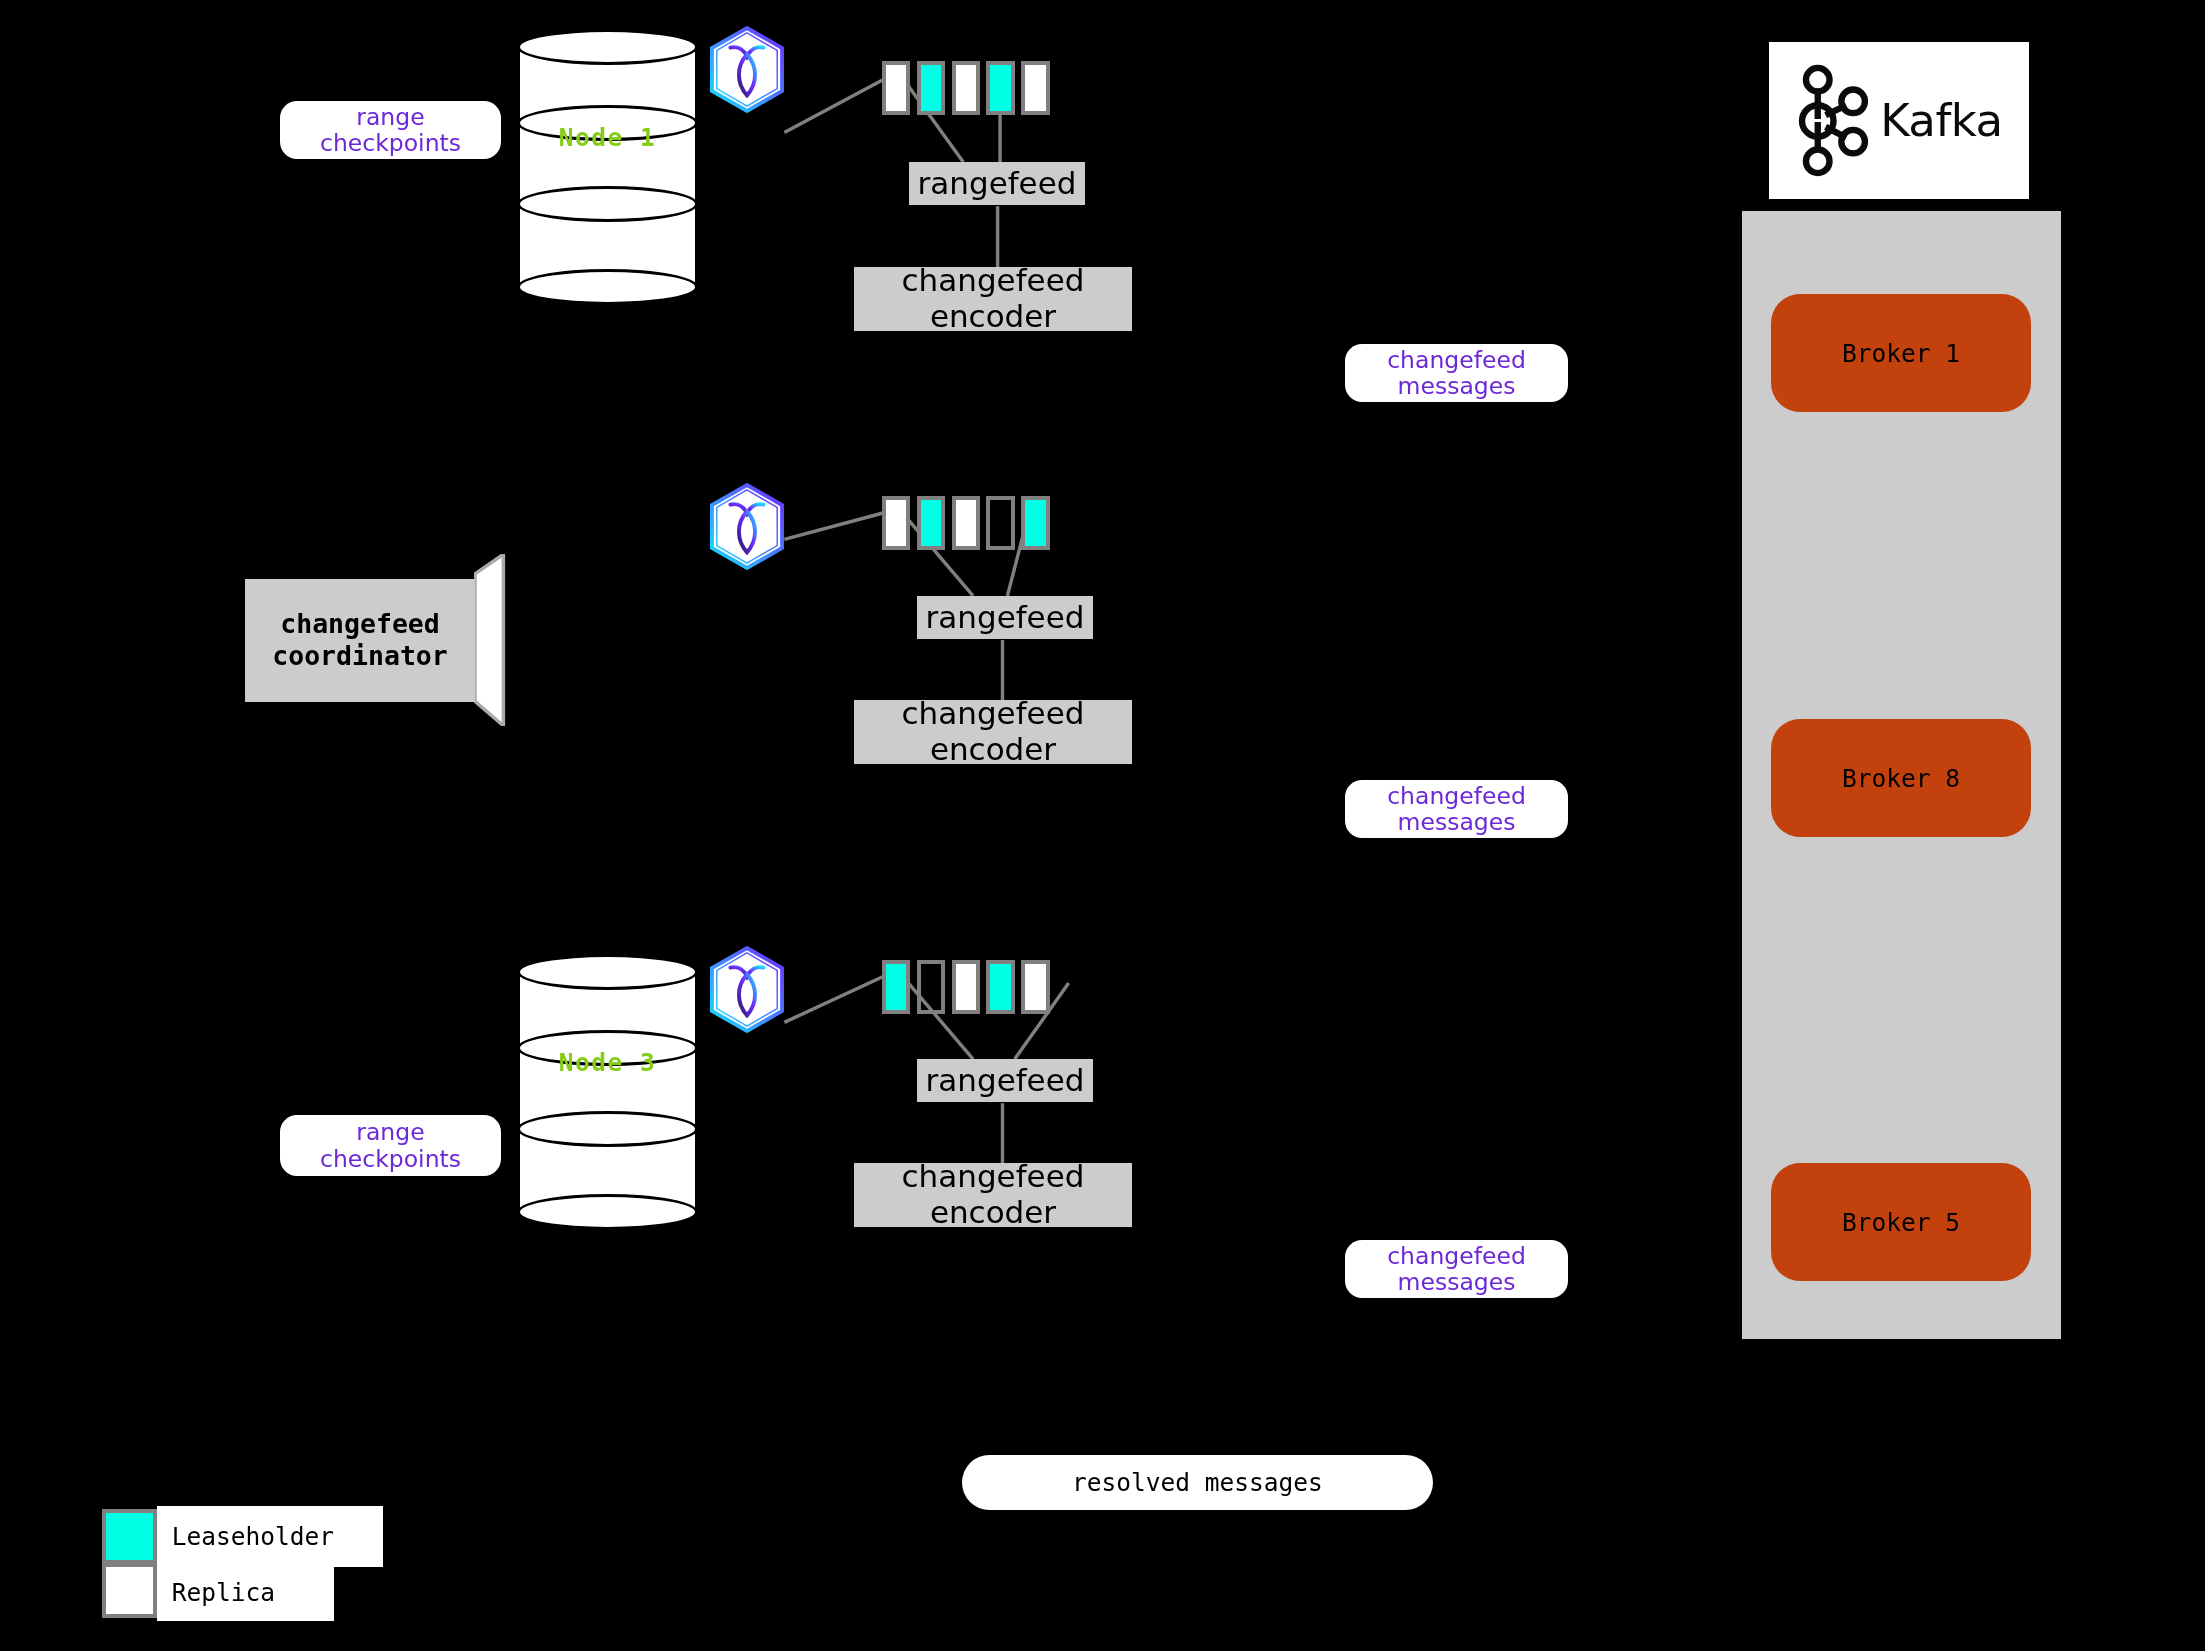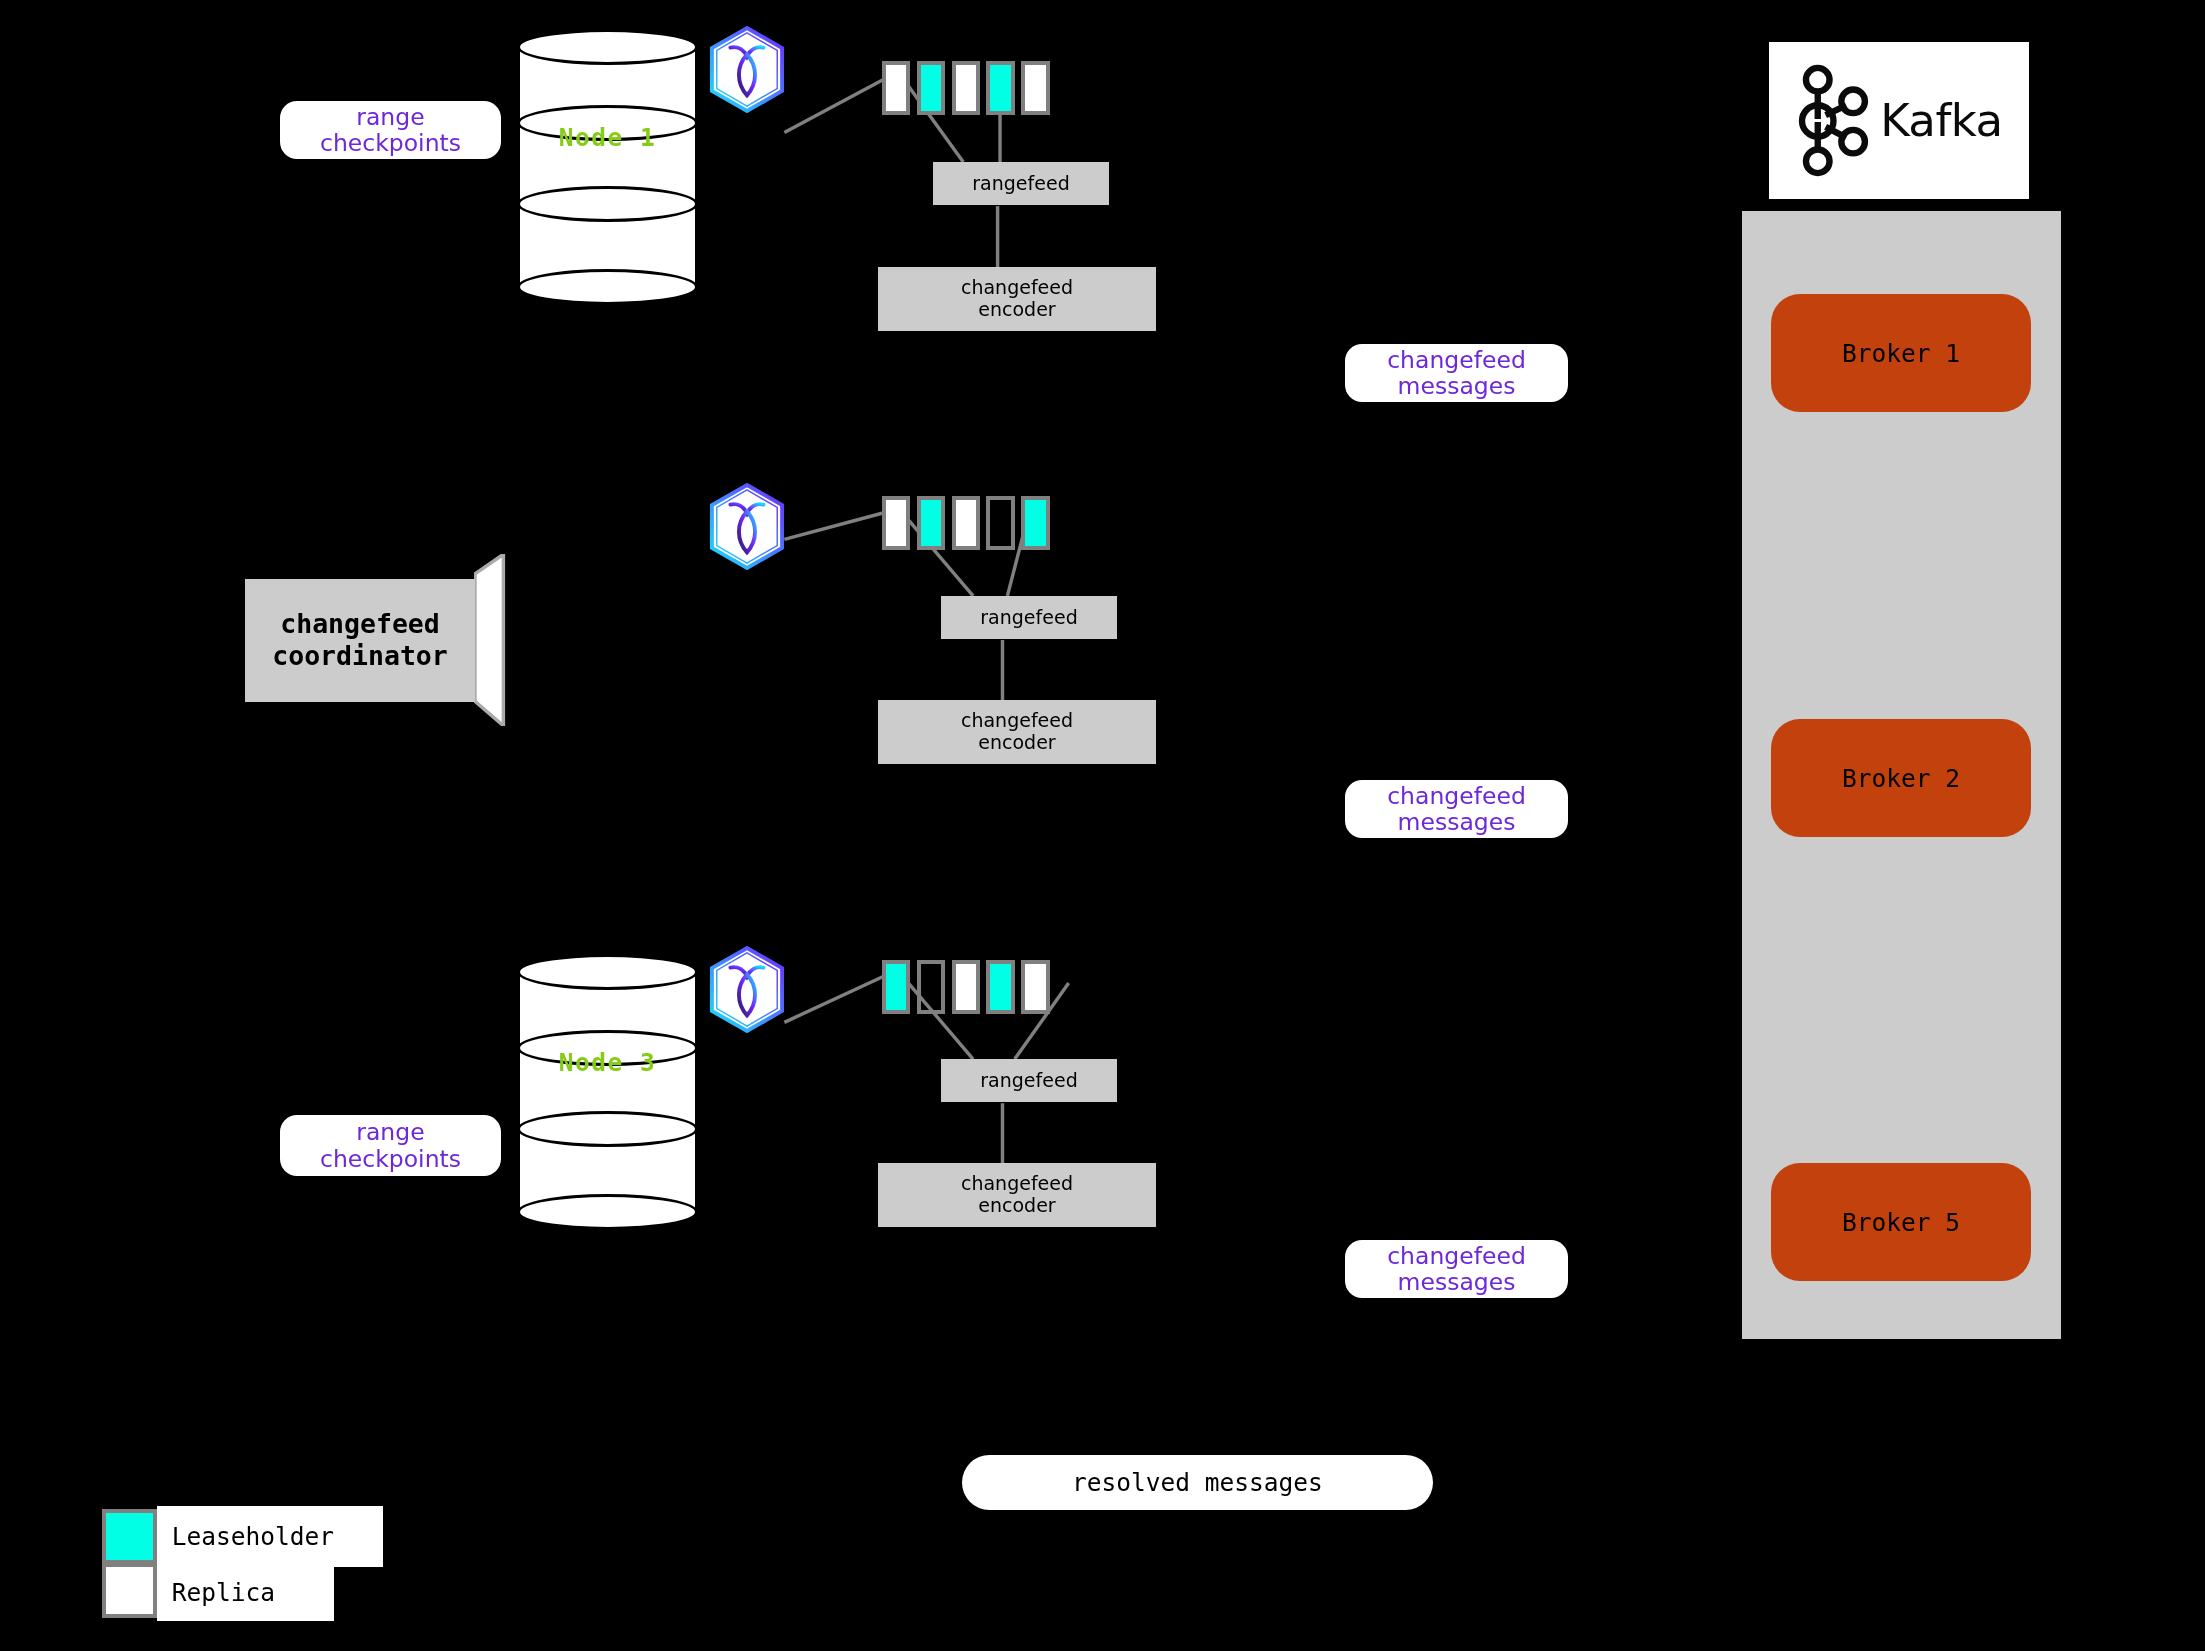--- a/index.html
+++ b/index.html
@@ -13,23 +13,23 @@
   
   .chip{position:absolute;background:#ffffff;color:#6d28d9;
         display:flex;align-items:center;justify-content:center;
         text-align:center;line-height:1.12;font-size:23.5px;
         font-family:"DejaVu Sans","Liberation Sans",sans-serif;
         white-space:pre;border-radius:17px;}
 
   
   .gbox{position:absolute;background:#cccccc;color:#000;
         display:flex;align-items:center;justify-content:center;
-        text-align:center;line-height:1.15;font-size:19px;
+        text-align:center;line-height:1.15;font-size:31px;
         font-family:"DejaVu Sans","Liberation Sans",sans-serif;
-        white-space:pre;margin-left:24px;}
+        white-space:pre;}
 
   
   .cyl{position:absolute;width:181px;height:275px;}
   .cyl .body{position:absolute;left:0;top:13.7px;width:181px;height:245px;
              background:#fff;border-left:3.4px solid #000;border-right:3.4px solid #000;
              box-sizing:border-box;}
   .cyl .cap{position:absolute;left:0;width:181px;height:36px;border-radius:50%;
             background:#fff;border:3.4px solid #000;box-sizing:border-box;}
   .cyl .cap.c0{top:0;}
   .cyl .cap.c1{top:76px;}
@@ -275,21 +275,21 @@
     <div class="wordmark">Kafka</div>
   </div>
 
   <div class="kpanel" style="left:1742px;top:211px;width:319px;height:1128px;"></div>
 
   <div class="broker" style="left:1771px;top:294px;width:260px;height:118px;">
     <span>Broker 1</span>
   </div>
 
   <div class="broker" style="left:1771px;top:719px;width:260px;height:118px;">
-    <span>Broker 2</span>
+    <span>Broker 8</span>
   </div>
 
   <div class="broker" style="left:1771px;top:1163px;width:260px;height:118px;">
     <span>Broker 5</span>
   </div>
 
   <div class="pill" style="left:962px;top:1455px;width:471px;height:55px;">
     <span>resolved messages</span>
   </div>
 

